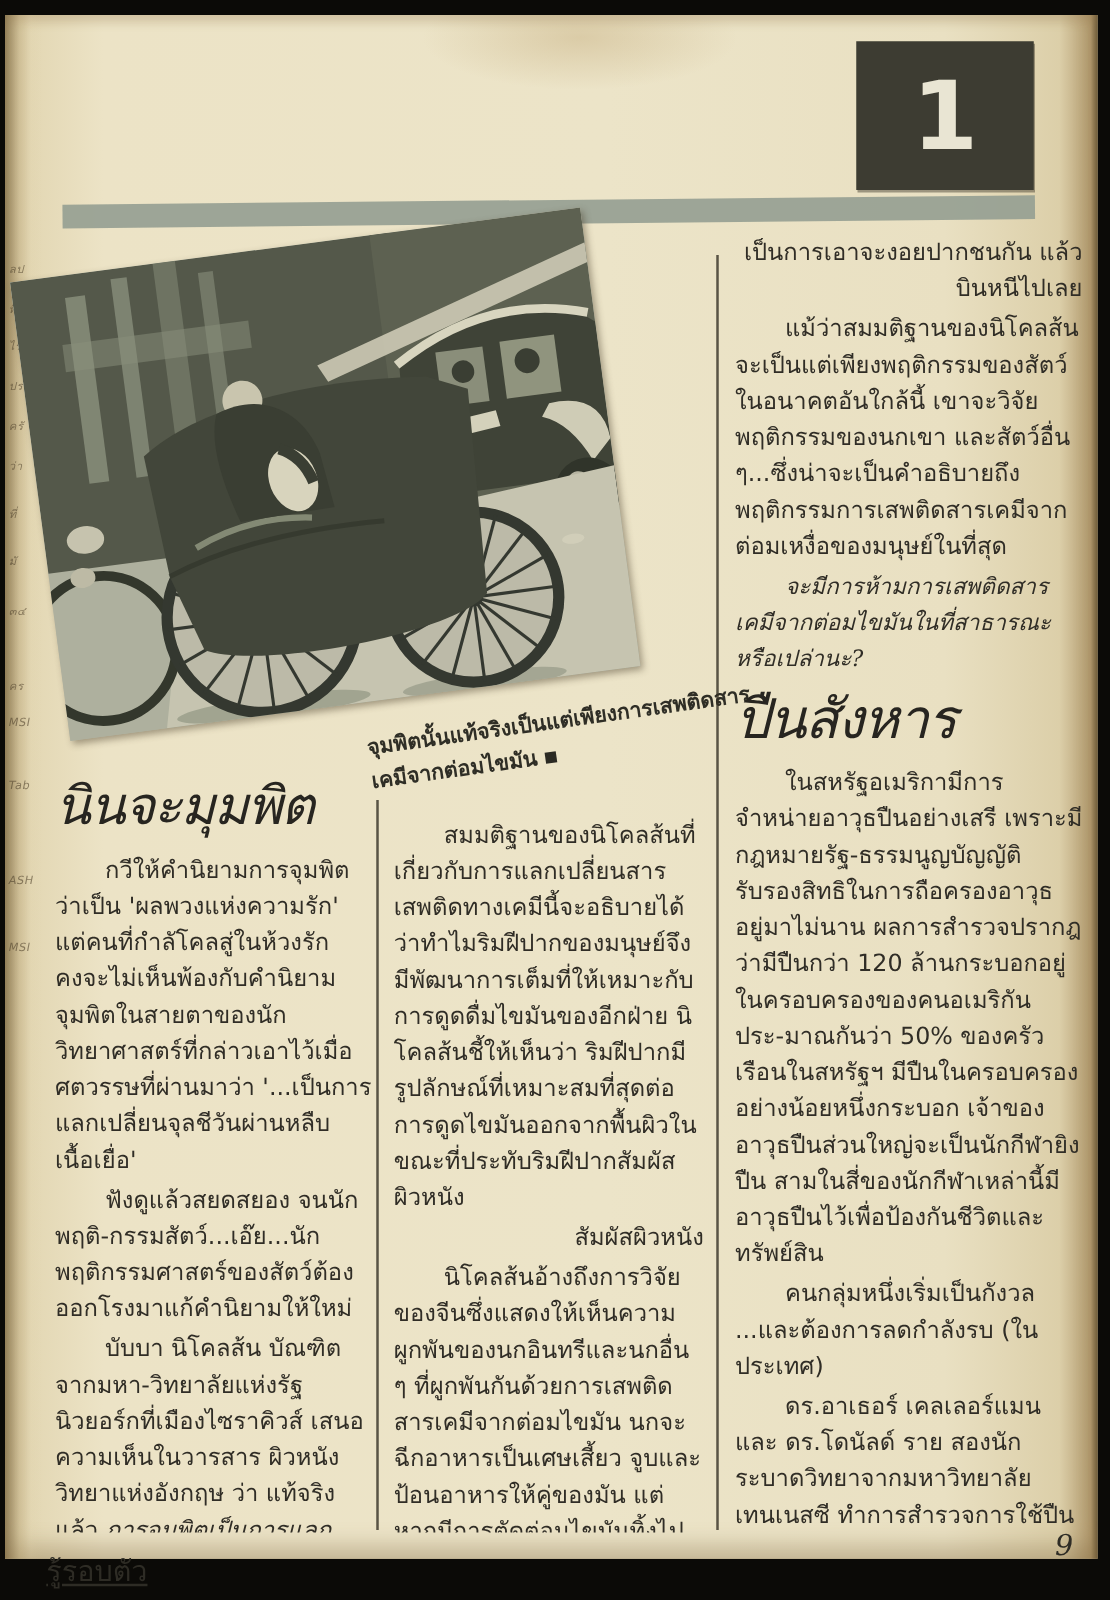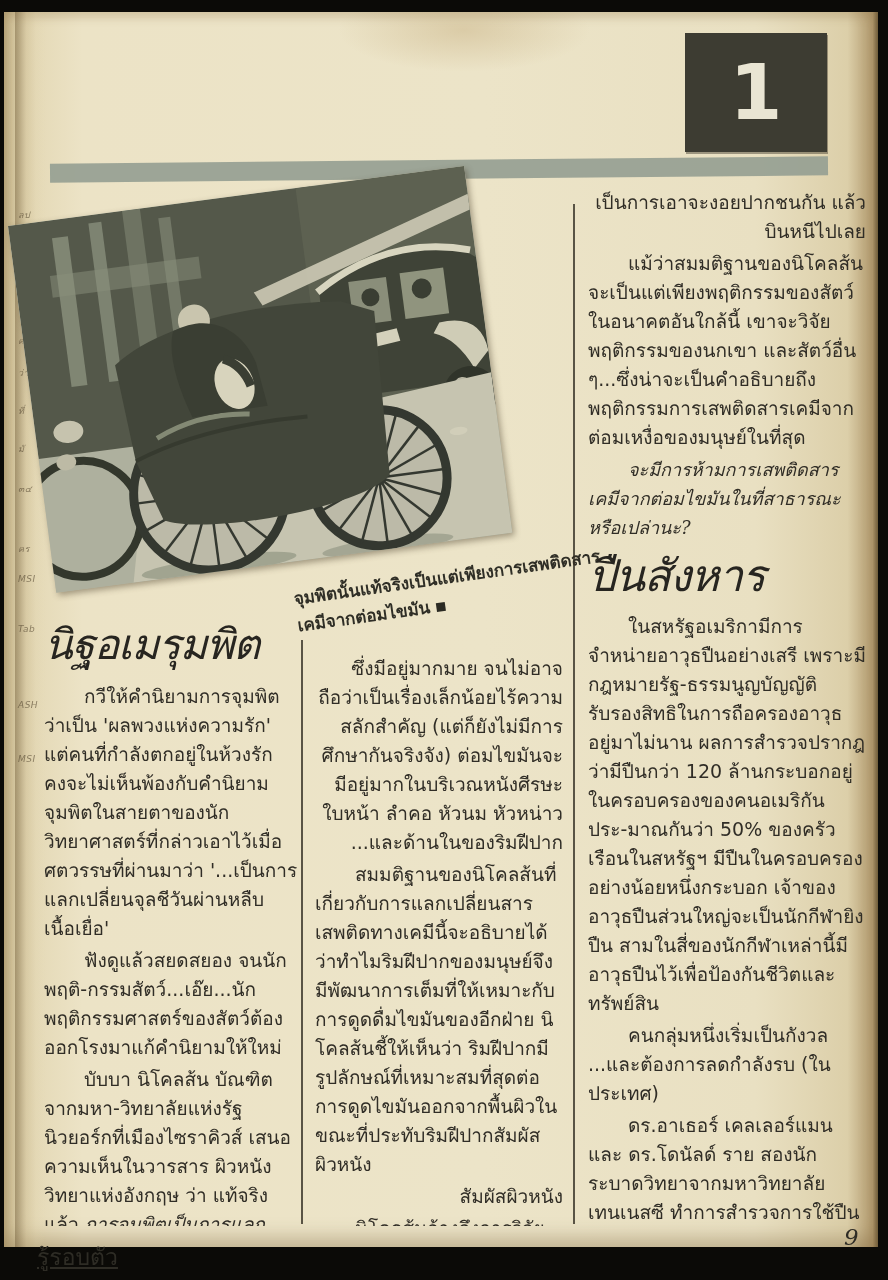--- a/index.html
+++ b/index.html
@@ -7,21 +7,21 @@
           font-family:"DejaVu Sans","Liberation Sans",sans-serif;}
   
   .page{position:absolute;left:4px;top:12px;width:874px;height:1235px;
         background:
           radial-gradient(ellipse 180px 60px at 460px 18px, rgba(186,158,106,.35), rgba(186,158,106,0) 70%),
           linear-gradient(90deg,#c9b88d 0,#e3d7b3 2.2%,#ece3c6 9%,#ece4c8 55%,#e9e0c2 86%,#dccfa9 96.5%,#b29a6e 99.4%,#6b5a3a 100%),
           #ece3c6;
         box-shadow:inset 0 -10px 18px rgba(120,95,55,.35), inset 0 6px 8px rgba(150,125,80,.25);}
   
   .spine{position:absolute;left:0;top:0;width:30px;height:100%;
-         background:linear-gradient(90deg,rgba(105,85,50,.45) 0,rgba(190,170,125,.28) 38%,rgba(220,205,165,.12) 70%,rgba(220,205,165,0) 100%);margin-left:11px;}
+         background:linear-gradient(90deg,rgba(105,85,50,.45) 0,rgba(190,170,125,.28) 38%,rgba(220,205,165,.12) 70%,rgba(220,205,165,0) 100%);}
   .sf{position:absolute;left:3px;font-size:9px;color:rgba(80,66,45,.6);font-style:italic;letter-spacing:.5px;}
   .sf:nth-child(1){top:196px}.sf:nth-child(2){top:228px}.sf:nth-child(3){top:258px}
   .sf:nth-child(4){top:290px}.sf:nth-child(5){top:322px}.sf:nth-child(6){top:354px}
   .sf:nth-child(7){top:392px}.sf:nth-child(8){top:430px}.sf:nth-child(9){top:470px}
   .sf:nth-child(10){top:530px}.sf:nth-child(11){top:562px}.sf:nth-child(12){top:612px}
   .sf:nth-child(13){top:688px}.sf:nth-child(14){top:742px}
   
   .masthead{position:absolute;left:50px;top:28px;font-size:96px;line-height:110px;font-weight:bold;
             color:#3b392f;letter-spacing:-3px;white-space:nowrap;}
   .issue-box{position:absolute;left:681px;top:21px;width:142px;height:119px;background:#3d3c32;
@@ -172,29 +172,28 @@
 
     <div class="caption">
       <div>จุมพิตนั้นแท้จริงเป็นแต่เพียงการเสพติดสาร</div>
       <div><span>เคมีจากต่อมไขมัน</span><span class="sq"></span></div>
     </div>
 
     <div class="vrule vrule-1"></div>
     <div class="vrule vrule-2"></div>
 
     <div class="col col-left">
-      <div class="sec-heading h-left">นิฐอเมรุมพิต</div>
-      <p>กวีให้คำนิยามการจุมพิตว่าเป็น 'ผลพวงแห่งความรัก' แต่คนที่กำลังตกอยู่ในห้วงรัก คงจะไม่เห็นพ้องกับคำนิยามจุมพิตในสายตาของนักวิทยาศาสตร์ที่กล่าวเอาไว้เมื่อศตวรรษที่ผ่านมาว่า '...เป็นการแลกเปลี่ยนจุลชีวันผ่านหลืบเนื้อเยื่อ'</p>
+      <div class="sec-heading h-left">นินจะมุมพิต</div>
+      <p>กวีให้คำนิยามการจุมพิตว่าเป็น 'ผลพวงแห่งความรัก' แต่คนที่กำลัโคลสู่ในห้วงรัก คงจะไม่เห็นพ้องกับคำนิยามจุมพิตในสายตาของนักวิทยาศาสตร์ที่กล่าวเอาไว้เมื่อศตวรรษที่ผ่านมาว่า '...เป็นการแลกเปลี่ยนจุลชีวันผ่านหลืบเนื้อเยื่อ'</p>
       <p>ฟังดูแล้วสยดสยอง จนนักพฤติ-กรรมสัตว์...เอ๊ย...นักพฤติกรรมศาสตร์ของสัตว์ต้องออกโรงมาแก้คำนิยามให้ใหม่</p>
       <p><span>บับบา นิโคลส้น บัณฑิตจากมหา-วิทยาลัยแห่งรัฐนิวยอร์กที่เมืองไซราคิวส์ เสนอความเห็นในวารสาร ผิวหนังวิทยาแห่งอังกฤษ ว่า แท้จริงแล้ว </span><span class="it">การจุมพิตเป็นการแลกเปลี่ยนสารเสพติดซึ่งเป็นพันธะทางเคมีที่จะผูกมัดรัดรึงคนสองคนเข้าด้วยกัน</span></p>
 
     </div>
 
     <div class="col col-mid">
-      <p class="noindent">ซึ่งมีอยู่มากมาย จนไม่อาจถือว่าเป็นเรื่องเล็กน้อยไร้ความสลักสำคัญ (แต่ก็ยังไม่มีการศึกษากันจริงจัง) ต่อมไขมันจะมีอยู่มากในบริเวณหนังศีรษะ ใบหน้า ลำคอ หัวนม หัวหน่าว ...และด้านในของริมฝีปาก</p>
       <p>สมมติฐานของนิโคลส้นที่เกี่ยวกับการแลกเปลี่ยนสารเสพติดทางเคมีนี้จะอธิบายได้ว่าทำไมริมฝีปากของมนุษย์จึงมีพัฒนาการเต็มที่ให้เหมาะกับการดูดดื่มไขมันของอีกฝ่าย นิโคลส้นชี้ให้เห็นว่า ริมฝีปากมีรูปลักษณ์ที่เหมาะสมที่สุดต่อการดูดไขมันออกจากพื้นผิวในขณะที่ประทับริมฝีปากสัมผัสผิวหนัง</p>
       <p class="noindent">สัมผัสผิวหนัง</p>
       <p>นิโคลส้นอ้างถึงการวิจัยของจีนซึ่งแสดงให้เห็นความผูกพันของนกอินทรีและนกอื่น ๆ ที่ผูกพันกันด้วยการเสพติดสารเคมีจากต่อมไขมัน นกจะฉีกอาหารเป็นเศษเสี้ยว จูบและป้อนอาหารให้คู่ของมัน แต่หากมีการตัดต่อมไขมันทิ้งไป พฤติกรรมของนกจะเปลี่ยนไป</p>
     </div>
 
     <div class="col col-right">
       <p class="noindent">เป็นการเอาจะงอยปากชนกัน แล้วบินหนีไปเลย</p>
       <p>แม้ว่าสมมติฐานของนิโคลส้นจะเป็นแต่เพียงพฤติกรรมของสัตว์ ในอนาคตอันใกล้นี้ เขาจะวิจัยพฤติกรรมของนกเขา และสัตว์อื่น ๆ...ซึ่งน่าจะเป็นคำอธิบายถึงพฤติกรรมการเสพติดสารเคมีจากต่อมเหงื่อของมนุษย์ในที่สุด</p>
       <p class="inote">จะมีการห้ามการเสพติดสารเคมีจากต่อมไขมันในที่สาธารณะหรือเปล่านะ?</p>
       <div class="sec-heading h-gun">ปืนสังหาร</div>

